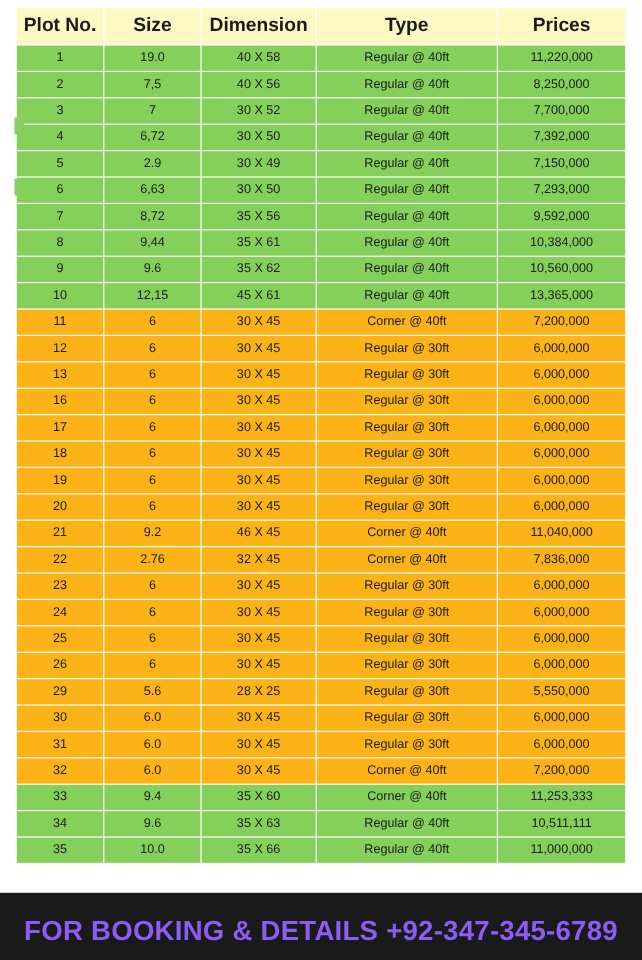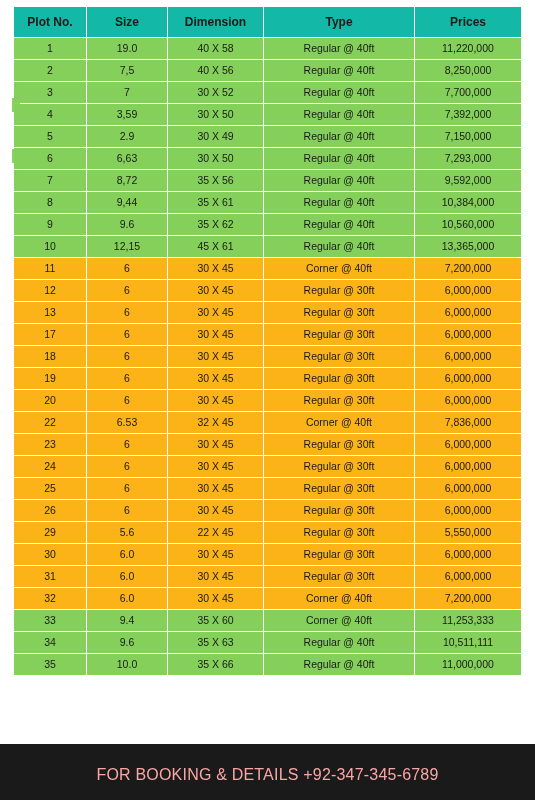--- a/index.html
+++ b/index.html
@@ -22,23 +22,23 @@
     box-sizing: border-box;
   }
   table.plot-table {
     width: 505px;
     margin: 6px auto 0 auto;
     border-collapse: separate;
     border-spacing: 1px 1px;
     table-layout: fixed;
   }
   table.plot-table th {
-    background: #14b8a6;
+    background: #fef9c3;
     color: #1a1a1a;
-    font-size: 12px;
+    font-size: 16px;
     font-weight: bold;
     height: 28px;
     text-align: center;
     vertical-align: middle;
     border: none;
   }
   table.plot-table td {
     height: 19px;
     font-size: 10.5px;
     text-align: center;
@@ -61,23 +61,23 @@
     left: 0;
     bottom: 0;
     width: 535px;
     height: 62px;
     background: #1a1a1a;
     display: flex;
     align-items: center;
     justify-content: center;
   }
   .footer-text {
-    color: #fca5a5;
-    font-size: 16px;
-    font-weight: normal;
+    color: #8b5cf6;
+    font-size: 23px;
+    font-weight: bold;
     letter-spacing: 0.2px;
     white-space: nowrap;
   }
   .left-tabs {
     position: absolute;
     left: 12px;
     top: 0;
     width: 8px;
     height: 760px;
     pointer-events: none;
@@ -136,21 +136,21 @@
         </tr>
         <tr class="green">
           <td>3</td>
           <td>7</td>
           <td>30 X 52</td>
           <td>Regular @ 40ft</td>
           <td>7,700,000</td>
         </tr>
         <tr class="green">
           <td>4</td>
-          <td>3,59</td>
+          <td>6,72</td>
           <td>30 X 50</td>
           <td>Regular @ 40ft</td>
           <td>7,392,000</td>
         </tr>
         <tr class="green">
           <td>5</td>
           <td>2.9</td>
           <td>30 X 49</td>
           <td>Regular @ 40ft</td>
           <td>7,150,000</td>
@@ -205,20 +205,27 @@
           <td>6,000,000</td>
         </tr>
         <tr class="orange">
           <td>13</td>
           <td>6</td>
           <td>30 X 45</td>
           <td>Regular @ 30ft</td>
           <td>6,000,000</td>
         </tr>
         <tr class="orange">
+          <td>16</td>
+          <td>6</td>
+          <td>30 X 45</td>
+          <td>Regular @ 30ft</td>
+          <td>6,000,000</td>
+        </tr>
+        <tr class="orange">
           <td>17</td>
           <td>6</td>
           <td>30 X 45</td>
           <td>Regular @ 30ft</td>
           <td>6,000,000</td>
         </tr>
         <tr class="orange">
           <td>18</td>
           <td>6</td>
           <td>30 X 45</td>
@@ -233,22 +240,29 @@
           <td>6,000,000</td>
         </tr>
         <tr class="orange">
           <td>20</td>
           <td>6</td>
           <td>30 X 45</td>
           <td>Regular @ 30ft</td>
           <td>6,000,000</td>
         </tr>
         <tr class="orange">
+          <td>21</td>
+          <td>9.2</td>
+          <td>46 X 45</td>
+          <td>Corner @ 40ft</td>
+          <td>11,040,000</td>
+        </tr>
+        <tr class="orange">
           <td>22</td>
-          <td>6.53</td>
+          <td>2.76</td>
           <td>32 X 45</td>
           <td>Corner @ 40ft</td>
           <td>7,836,000</td>
         </tr>
         <tr class="orange">
           <td>23</td>
           <td>6</td>
           <td>30 X 45</td>
           <td>Regular @ 30ft</td>
           <td>6,000,000</td>
@@ -270,21 +284,21 @@
         <tr class="orange">
           <td>26</td>
           <td>6</td>
           <td>30 X 45</td>
           <td>Regular @ 30ft</td>
           <td>6,000,000</td>
         </tr>
         <tr class="orange">
           <td>29</td>
           <td>5.6</td>
-          <td>22 X 45</td>
+          <td>28 X 25</td>
           <td>Regular @ 30ft</td>
           <td>5,550,000</td>
         </tr>
         <tr class="orange">
           <td>30</td>
           <td>6.0</td>
           <td>30 X 45</td>
           <td>Regular @ 30ft</td>
           <td>6,000,000</td>
         </tr>

